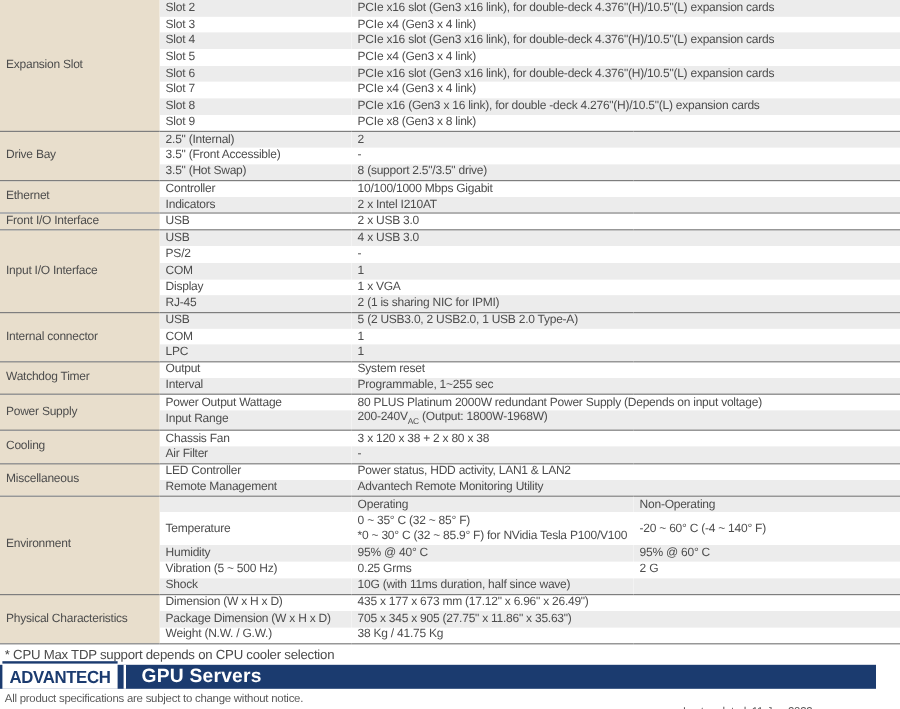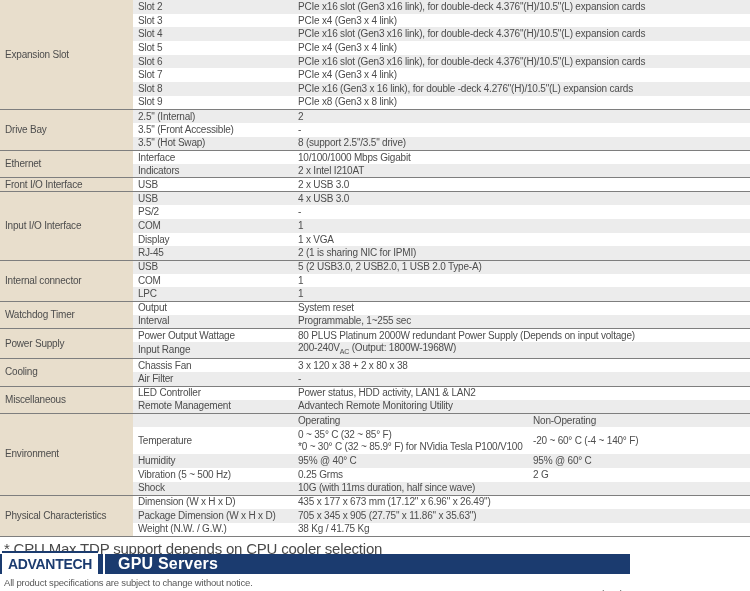--- a/index.html
+++ b/index.html
@@ -22,25 +22,25 @@
     white-space:pre-line;}
   td.cat{background:var(--cat-bg);padding-left:8px;}
   td.lbl{padding-left:4px;}
   td.shade{background:var(--shade);margin-left:47px;}
   tbody.sect > tr:first-child > td{border-top:1px solid var(--line);}
   tr.tall td.lbl, tr.tall td.val{height:27px;}
   tr.tall td.val{padding-top:1px;padding-bottom:1px;}
   sub{font-size:7px;}
 
   
-  .footnote{font-size:15px;letter-spacing:-0.2px;color:#4a4a4a;
+  .footnote{font-size:11px;letter-spacing:-0.2px;color:#4a4a4a;
     padding:3px 0 0 4px;}
 
   
-  .footer-bar{position:absolute;left:0;top:554px;width:630px;height:20px;
+  .footer-bar{position:absolute;left:0;top:554px;width:730px;height:20px;
     background:var(--navy);}
   .logo-box{position:absolute;left:2px;top:-3px;width:96px;height:23px;
     background:#fff;border-top:2px solid var(--navy);
     display:flex;align-items:center;justify-content:center;}
   .logo-text{color:var(--navy);font-weight:800;font-size:14px;
     letter-spacing:-0.3px;transform:scaleY(1.05);}
   .footer-divider{position:absolute;left:103px;top:0;width:2px;height:20px;
     background:#fff;}
   .footer-title{position:absolute;left:118px;top:0;height:20px;
     line-height:20px;color:#fff;font-weight:700;font-size:16px;
@@ -106,21 +106,21 @@
         <td colspan="2" class="val">-</td>
       </tr>
       <tr>
         <td class="lbl shade">3.5" (Hot Swap)</td>
         <td colspan="2" class="val shade">8 (support 2.5"/3.5" drive)</td>
       </tr>
     </tbody>
     <tbody class="sect">
       <tr>
         <td class="cat" rowspan="2">Ethernet</td>
-        <td class="lbl">Interface</td>
+        <td class="lbl">Controller</td>
         <td colspan="2" class="val">10/100/1000 Mbps Gigabit</td>
       </tr>
       <tr>
         <td class="lbl shade">Indicators</td>
         <td colspan="2" class="val shade">2 x Intel I210AT</td>
       </tr>
     </tbody>
     <tbody class="sect">
       <tr>
         <td class="cat" rowspan="1">Front I/O Interface</td>

